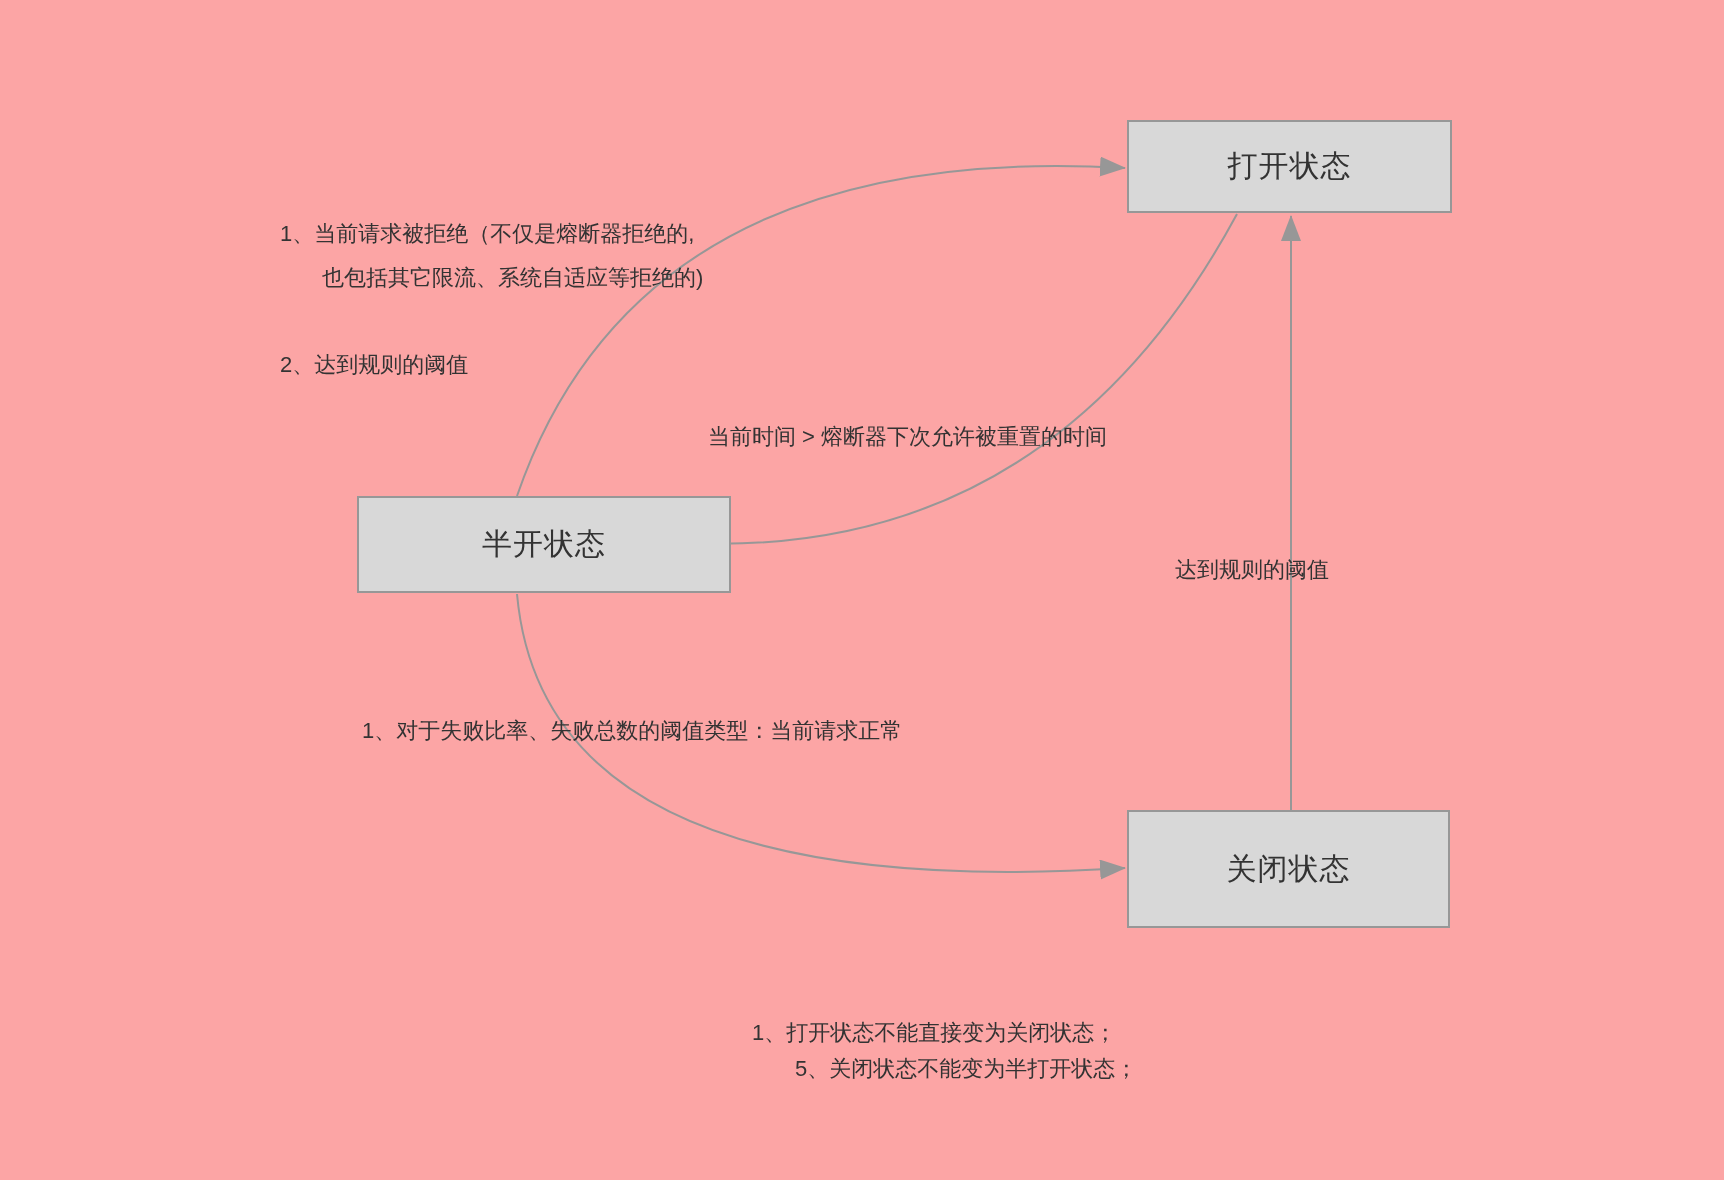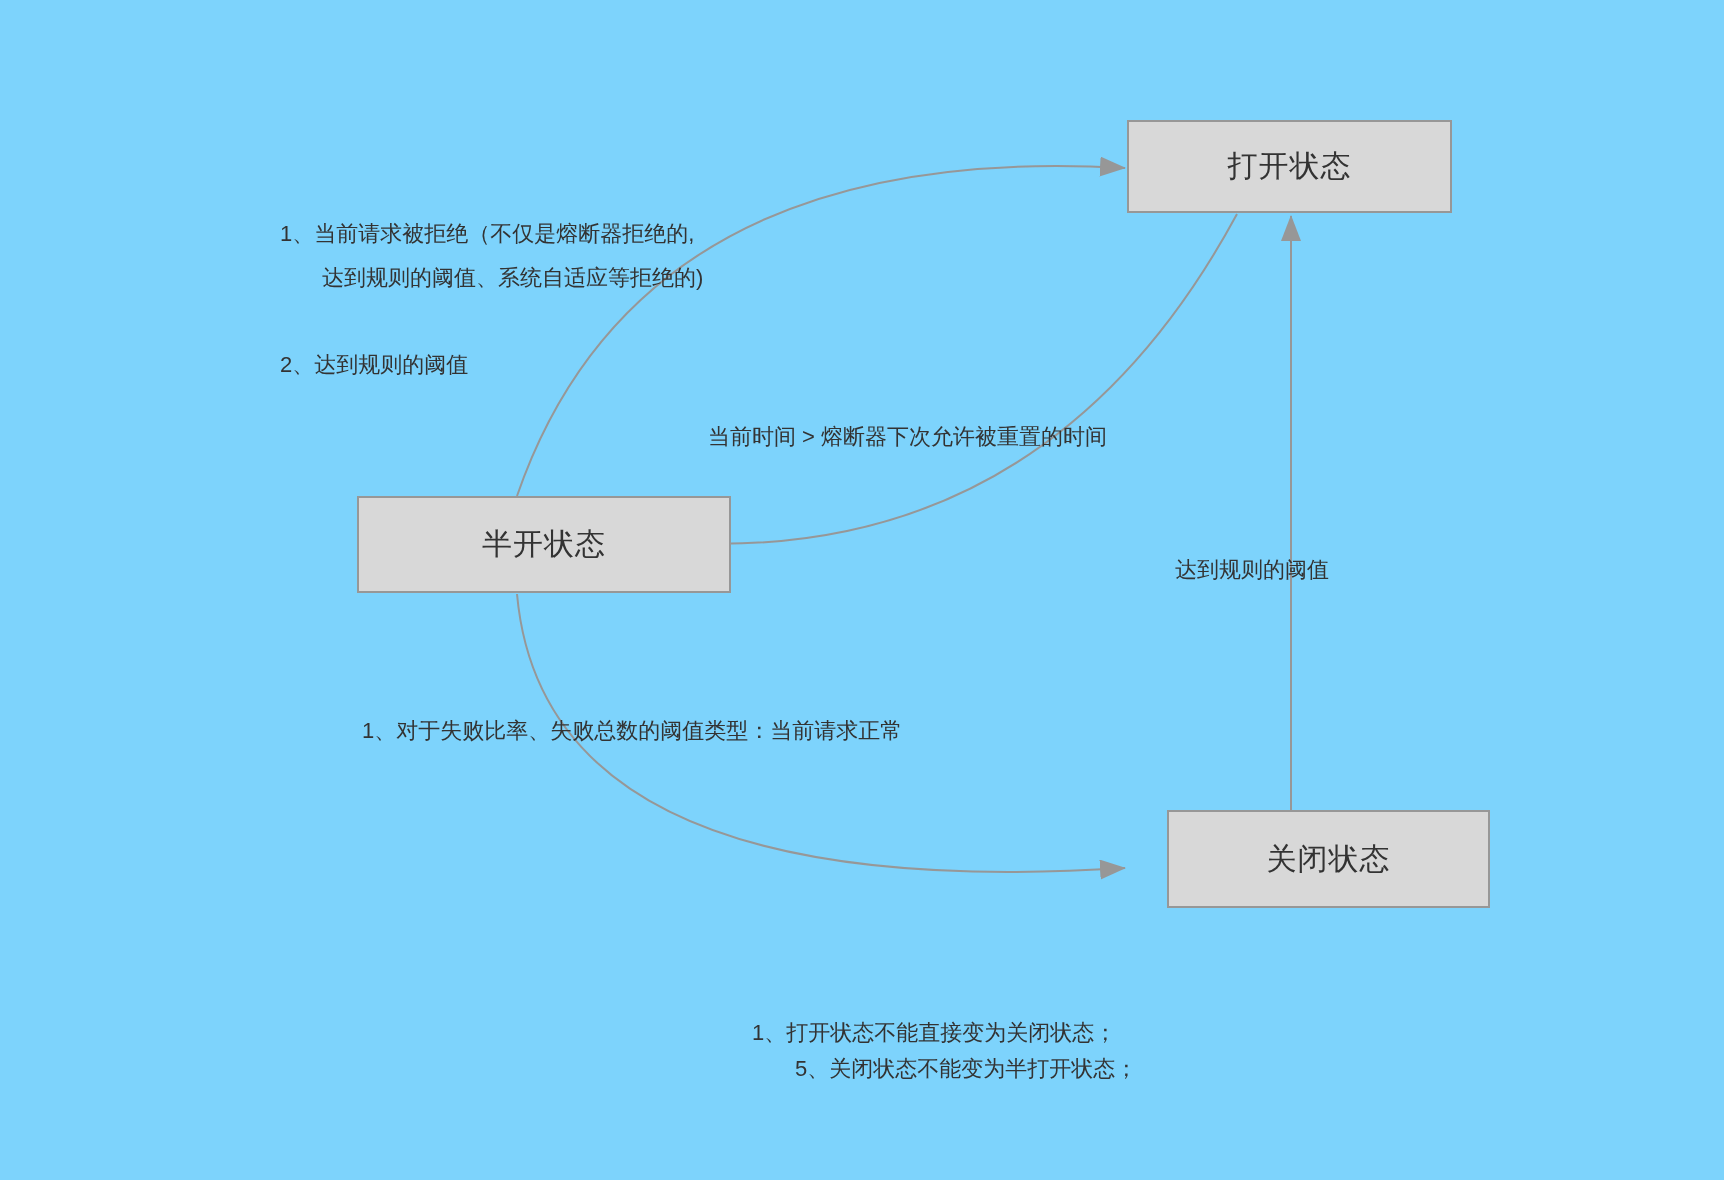--- a/index.html
+++ b/index.html
@@ -5,21 +5,21 @@
   html, body {
     margin: 0;
     padding: 0;
     background: #ffffff;
     font-family: "Liberation Sans", "DejaVu Sans", sans-serif;
   }
   .canvas {
     position: relative;
     width: 1724px;
     height: 1180px;
-    background: #7dd3fc;
+    background: #fca5a5;
     overflow: hidden;
   }
   .edges {
     position: absolute;
     left: 0;
     top: 0;
     width: 1724px;
     height: 1180px;
   }
   .state-box {
@@ -29,21 +29,21 @@
     border: 2px solid #979797;
     display: flex;
     align-items: center;
     justify-content: center;
     font-size: 30px;
     color: #333333;
     letter-spacing: 1px;
   }
   .box-open   { left: 1127px; top: 120px; width: 325px; height: 93px; }
   .box-half   { left: 357px;  top: 496px; width: 374px; height: 97px; }
-  .box-closed { left: 1167px; top: 810px; width: 323px; height: 98px; }
+  .box-closed { left: 1127px; top: 810px; width: 323px; height: 118px; }
   .ann {
     position: absolute;
     font-size: 22px;
     color: #333333;
     line-height: 1.3;
     white-space: nowrap;
   }
   .ann-reject-title   { left: 280px;  top: 220px; }
   .ann-reject-cont    { left: 322px;  top: 264px; }
   .ann-threshold      { left: 280px;  top: 351px; }
@@ -82,21 +82,21 @@
   <div class="state-box box-half">
     <span>半开状态</span>
   </div>
 
   <div class="state-box box-closed">
     <span>关闭状态</span>
   </div>
 
   <div class="ann ann-reject-title">1、当前请求被拒绝（不仅是熔断器拒绝的,</div>
 
-  <div class="ann ann-reject-cont">达到规则的阈值、系统自适应等拒绝的)</div>
+  <div class="ann ann-reject-cont">也包括其它限流、系统自适应等拒绝的)</div>
 
   <div class="ann ann-threshold">2、达到规则的阈值</div>
 
   <div class="ann ann-reset-time">当前时间 &gt; 熔断器下次允许被重置的时间</div>
 
   <div class="ann ann-rule-threshold">达到规则的阈值</div>
 
   <div class="ann ann-normal-req">1、对于失败比率、失败总数的阈值类型：当前请求正常</div>
 
 

